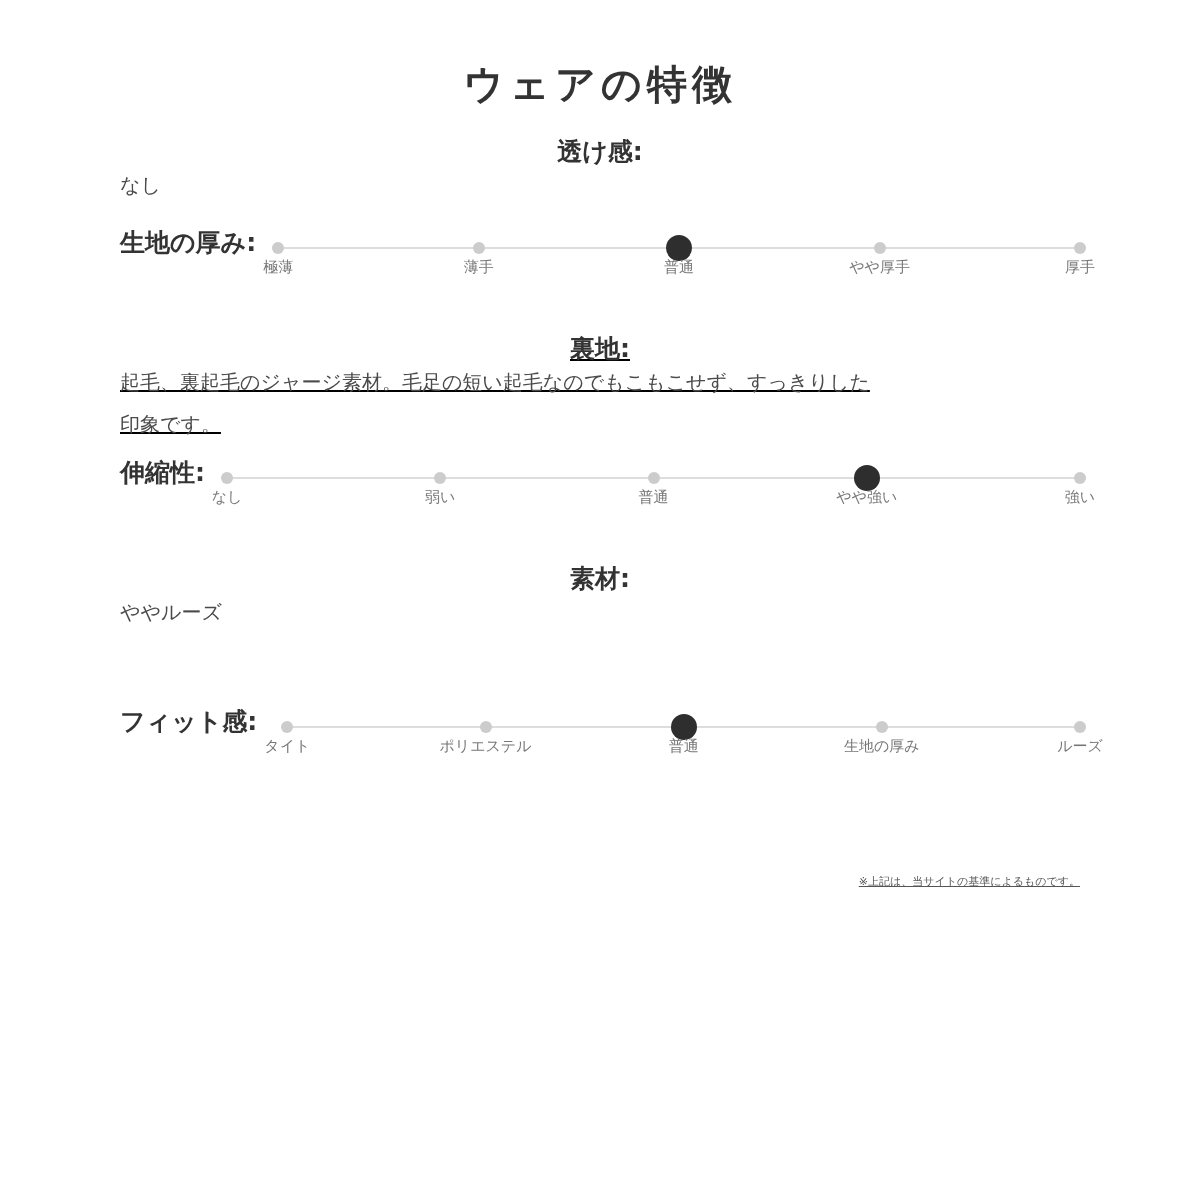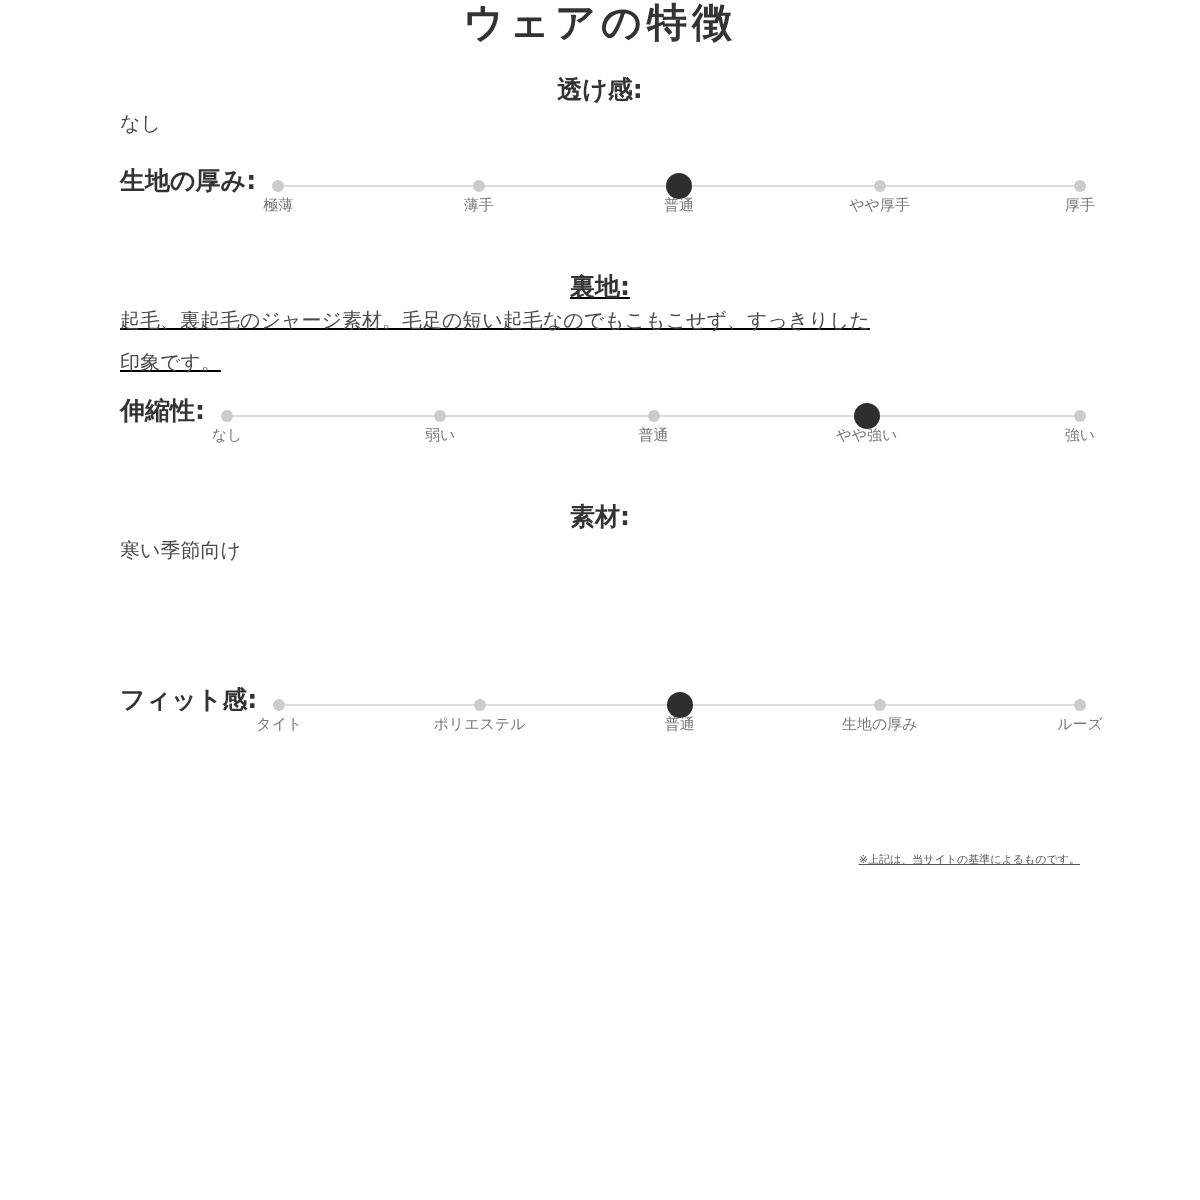--- a/index.html
+++ b/index.html
@@ -17,20 +17,21 @@
     font-family: "DejaVu Sans", "Liberation Sans", sans-serif;
   }
   body {
     width: 1200px;
     height: 1200px;
     overflow: hidden;
   }
   .container {
     width: 960px;
     margin: 0 auto;
+    padding-top: 62px;
   }
   h1.page-title {
     font-size: 40px;
     font-weight: bold;
     color: var(--heading);
     text-align: center;
     letter-spacing: 5px;
     line-height: 1.1;
     margin-bottom: 30px;
   }
@@ -103,21 +104,21 @@
   .stop .stop-label {
     position: absolute;
     top: 31px;
     left: 0;
     transform: translateX(-50%);
     white-space: nowrap;
     font-size: 15px;
     color: var(--slider-label);
     text-align: right;
   }
-  .feature.fit { margin-top: 120px; margin-bottom: 0; }
+  .feature.fit { margin-top: 80px; margin-bottom: 0; gap: 8px; }
   .footnote {
     width: 960px;
     margin: 118px auto 0 auto;
     text-align: right;
     font-size: 11px;
     color: var(--footnote);
     line-height: 1.4;
     text-decoration: underline;
   }
 </style>
@@ -191,21 +192,21 @@
         <div class="stop" style="left:100%">
           <span class="dot"></span>
           <span class="stop-label">強い</span>
         </div>
       </div>
     </div>
   </section>
 
   <section class="feature">
     <h2 class="flabel">素材:</h2>
-    <p class="fvalue">寒い季節向け</p>
+    <p class="fvalue">ややルーズ</p>
   </section>
 
 
   <section class="feature slider-row fit">
     <h2 class="flabel">フィット感:</h2>
     <div class="slider-area">
       <div class="track">
         <div class="line"></div>
         <div class="stop" style="left:0%">
           <span class="dot"></span>

